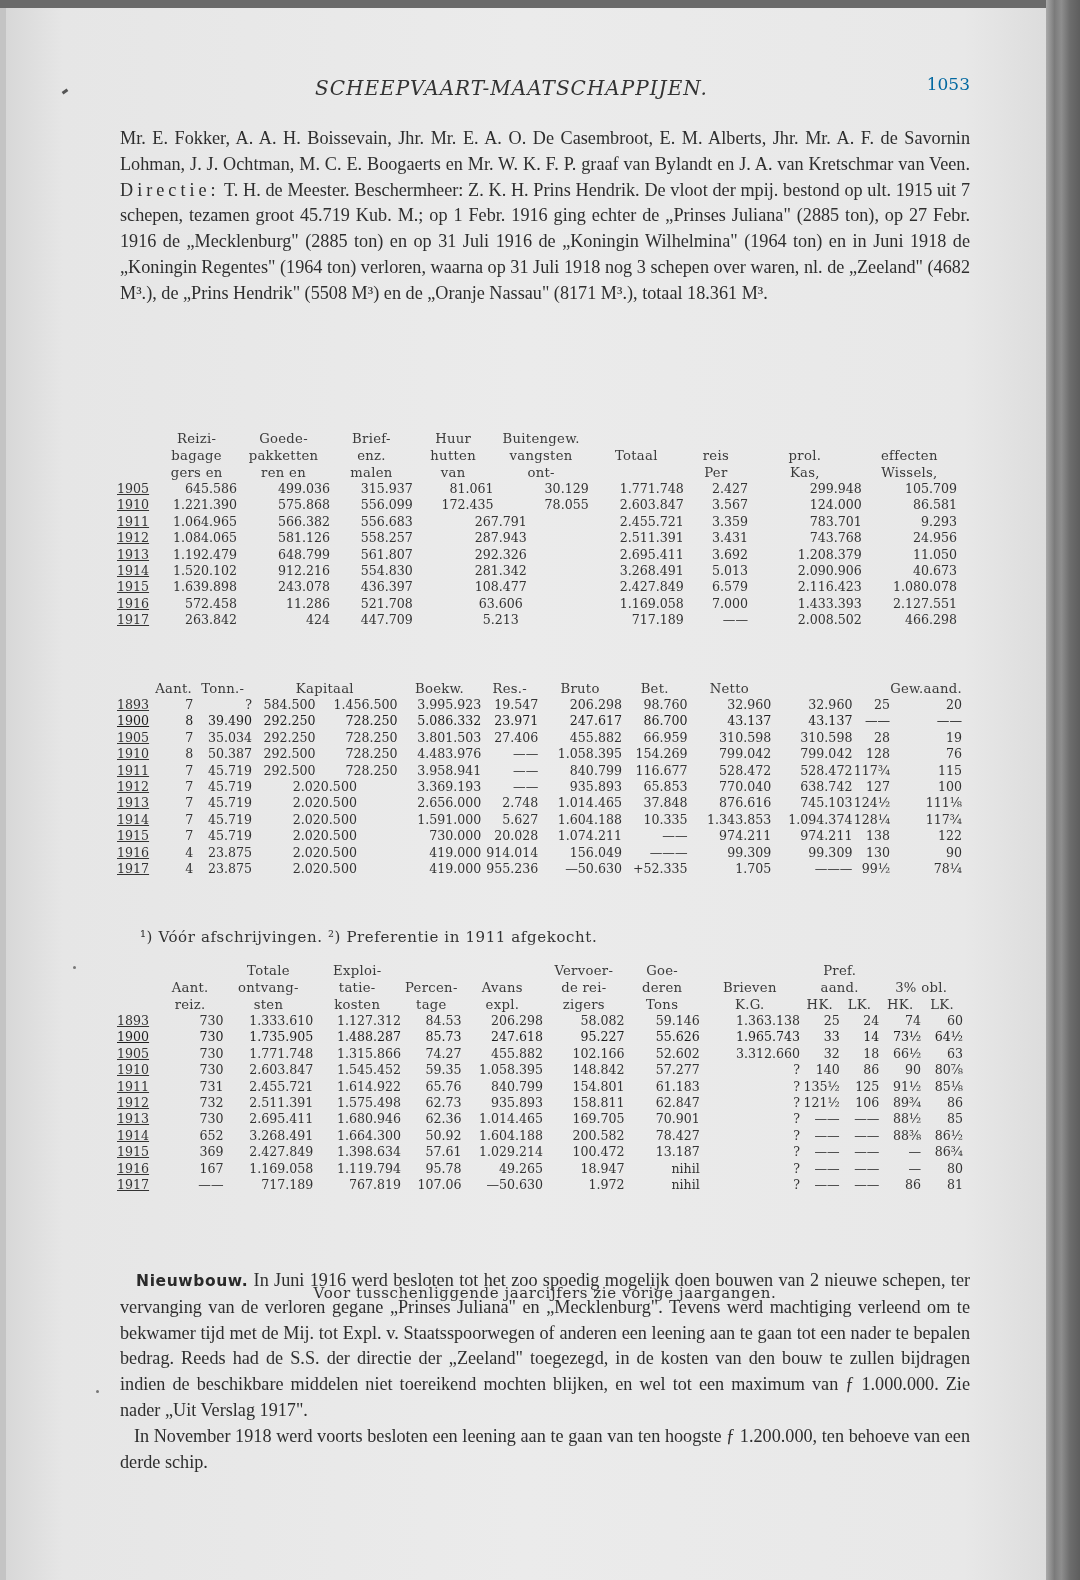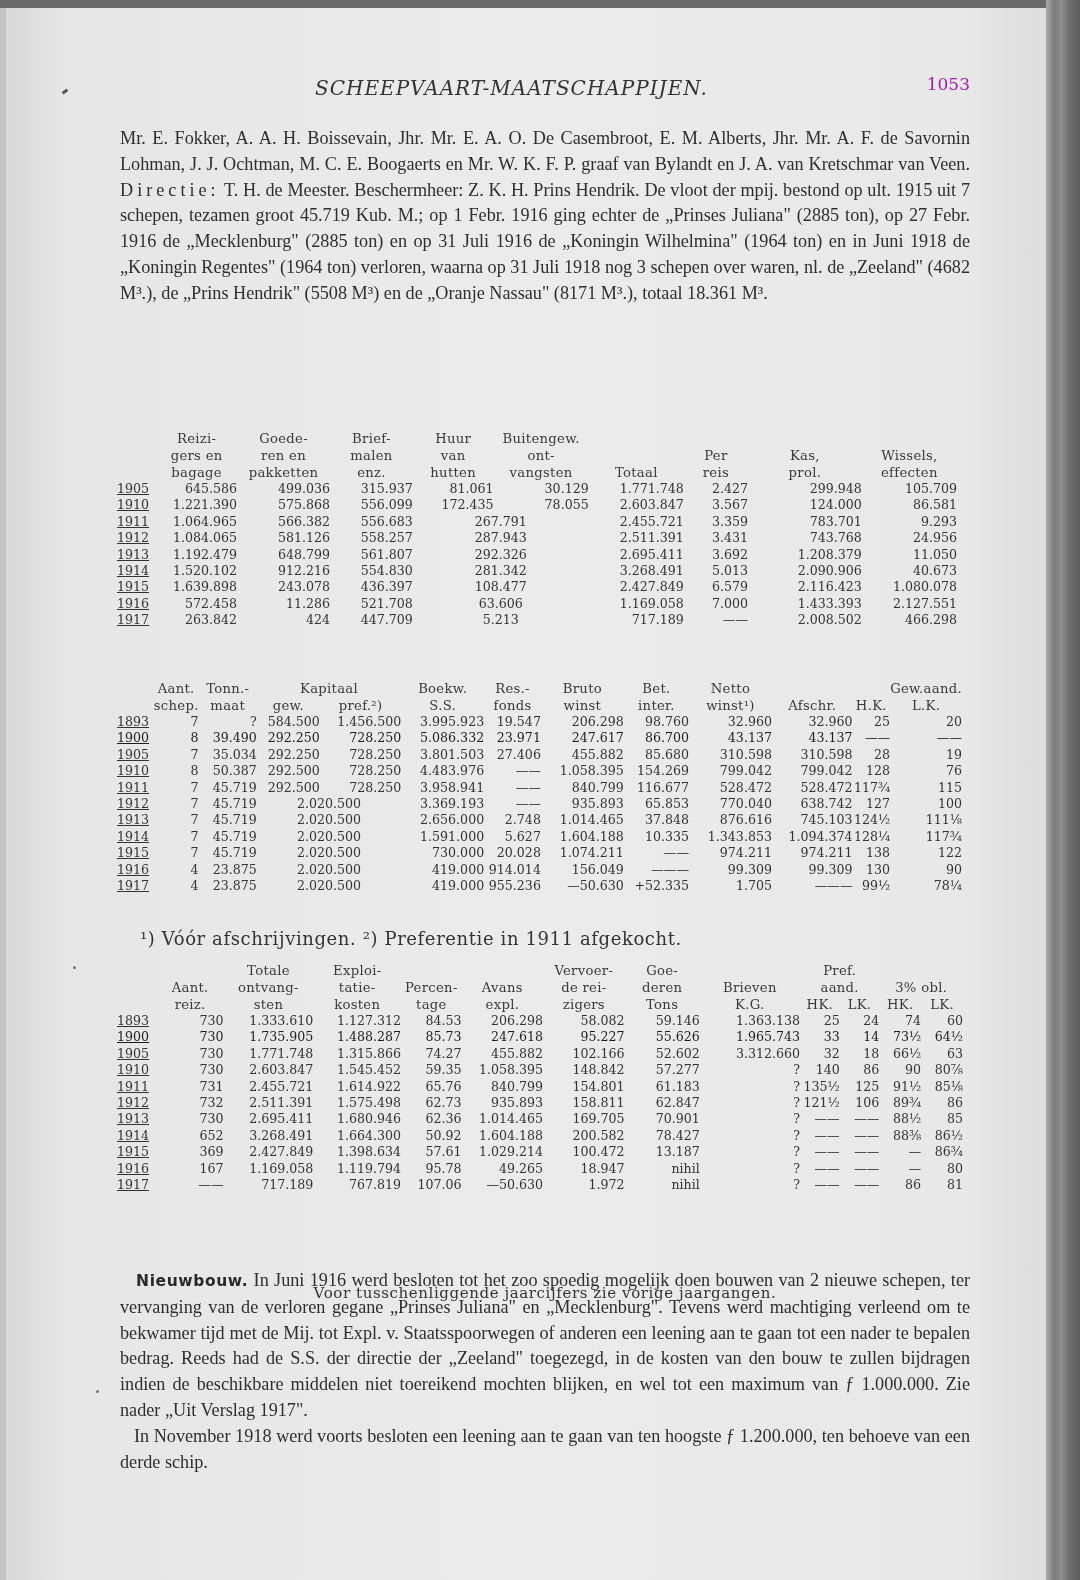--- a/index.html
+++ b/index.html
@@ -17,38 +17,38 @@
   .spine {
     position:absolute; right:0; top:0; width:34px; height:1580px;
     background:linear-gradient(90deg,#a9a9a9 0%,#7b7b7b 25%,#8e8e8e 45%,#6d6d6d 70%,#5e5e5e 100%);
   }
   .leftedge { position:absolute; left:0; top:0; width:6px; height:1580px; background:#c4c4c4; }
   .tick { position:absolute; left:62px; top:90px; width:6px; height:3px; background:#555; transform:rotate(-35deg); }
   .dot { position:absolute; width:3px; height:3px; background:#777; border-radius:50%; }
 
   .header { position:absolute; top:76px; left:120px; width:850px; height:28px; }
   .running-title { position:absolute; left:195px; top:0; font-style:italic; font-size:20px; letter-spacing:1px; color:#333; }
-  .page-number { position:absolute; right:0; top:-2px; font-size:17px; color:#a21caf; }
+  .page-number { position:absolute; right:0; top:-2px; font-size:17px; color:#0369a1; }
 
   .para {
     position:absolute; left:120px; width:850px;
     font-size:18.2px; line-height:25.8px; text-align:justify; color:#2e2e2e;
     font-family:"Liberation Serif","DejaVu Serif",serif;
   }
   .para .spaced { letter-spacing:4px; }
 
   table.t { position:absolute; border-collapse:collapse; font-family:"DejaVu Serif",serif; font-size:12.6px; color:#333; }
   table.t td, table.t th { padding:0; white-space:nowrap; font-weight:normal; line-height:16.4px; }
   table.t th { font-family:"DejaVu Serif",serif; font-size:13.2px; letter-spacing:0.3px; color:#3a3a3a; text-align:center; line-height:17px; }
   table.t td.yr { text-align:left;text-decoration:underline; }
   table.t td.n { text-align:right; }
   table.t td.c { text-align:center; }
   .bold td { color:#1e1e1e; font-weight:bold;margin-top:24px; }
 
-  .footnote-line { position:absolute; font-size:18px; letter-spacing:0.6px; font-family:"DejaVu Serif",serif; color:#333; }
+  .footnote-line { position:absolute; font-size:15px; letter-spacing:0.6px; font-family:"DejaVu Serif",serif; color:#333; }
   .center-note { position:absolute; left:120px; width:850px; text-align:center; font-size:15px; letter-spacing:0.6px; font-family:"DejaVu Serif",serif; color:#333; }
   .section-head { font-family:"DejaVu Sans","Liberation Sans",sans-serif; font-weight:bold; font-size:15.5px; letter-spacing:0.6px; color:#2a2a2a;margin-top:36px; }
 </style>
 </head>
 <body>
 
 <div class="page"></div>
 <div class="leftedge"></div>
 <div class="topband"></div>
 <div class="spine"></div>
@@ -88,41 +88,41 @@
         <th>Brief-</th>
         <th>Huur</th>
         <th>Buitengew.</th>
         <th></th>
         <th></th>
         <th></th>
         <th></th>
       </tr>
       <tr>
         <th></th>
-        <th>gers en</th>
-        <th>ren en</th>
-        <th>malen</th>
-        <th>van</th>
-        <th>ont-</th>
-        <th></th>
-        <th>Per</th>
-        <th>Kas,</th>
-        <th>Wissels,</th>
-      </tr>
-      <tr>
-        <th></th>
         <th>bagage</th>
         <th>pakketten</th>
         <th>enz.</th>
         <th>hutten</th>
         <th>vangsten</th>
         <th>Totaal</th>
         <th>reis</th>
         <th>prol.</th>
         <th>effecten</th>
+      </tr>
+      <tr>
+        <th></th>
+        <th>gers en</th>
+        <th>ren en</th>
+        <th>malen</th>
+        <th>van</th>
+        <th>ont-</th>
+        <th></th>
+        <th>Per</th>
+        <th>Kas,</th>
+        <th>Wissels,</th>
       </tr>
     </thead>
   <tbody>
       <tr>
         <td class="yr">1905</td>
         <td class="n">645.586</td>
         <td class="n">499.036</td>
         <td class="n">315.937</td>
         <td class="n">81.061</td>
         <td class="n">30.129</td>
@@ -246,35 +246,20 @@
         <th>Tonn.-</th>
         <th colspan="2">Kapitaal</th>
         <th>Boekw.</th>
         <th>Res.-</th>
         <th>Bruto</th>
         <th>Bet.</th>
         <th>Netto</th>
         <th colspan="2"></th>
         <th colspan="2">Gew.aand.</th>
       </tr>
-      <tr>
-        <th></th>
-        <th>schep.</th>
-        <th>maat</th>
-        <th>gew.</th>
-        <th>pref.²)</th>
-        <th>S.S.</th>
-        <th>fonds</th>
-        <th>winst</th>
-        <th>inter.</th>
-        <th>winst¹)</th>
-        <th>Afschr.</th>
-        <th>H.K.</th>
-        <th>L.K.</th>
-      </tr>
     </thead>
   <tbody>
       <tr>
         <td class="yr">1893</td>
         <td class="n">7</td>
         <td class="n">?</td>
         <td class="n">584.500</td>
         <td class="n">1.456.500</td>
         <td class="n">3.995.923</td>
         <td class="n">19.547</td>
@@ -302,21 +287,21 @@
       </tr>
       <tr>
         <td class="yr">1905</td>
         <td class="n">7</td>
         <td class="n">35.034</td>
         <td class="n">292.250</td>
         <td class="n">728.250</td>
         <td class="n">3.801.503</td>
         <td class="n">27.406</td>
         <td class="n">455.882</td>
-        <td class="n">85.680</td>
+        <td class="n">66.959</td>
         <td class="n">310.598</td>
         <td class="n">310.598</td>
         <td class="n">28</td>
         <td class="n">19</td>
       </tr>
       <tr>
         <td class="yr">1910</td>
         <td class="n">8</td>
         <td class="n">50.387</td>
         <td class="n">292.500</td>

